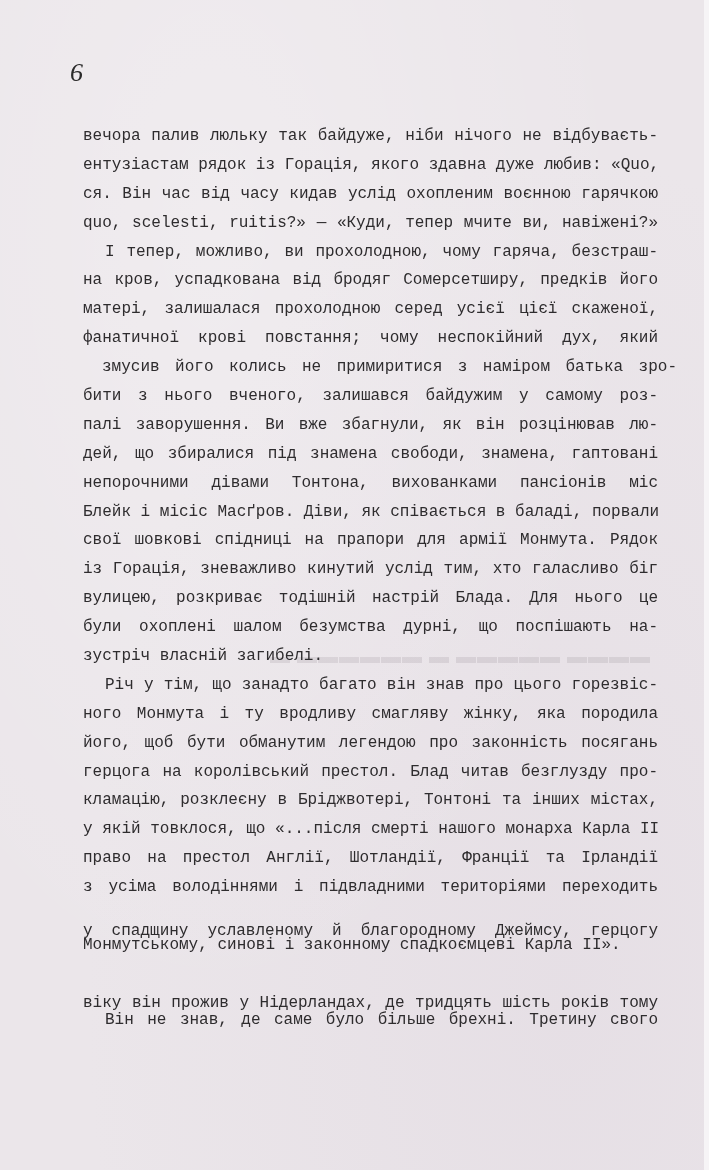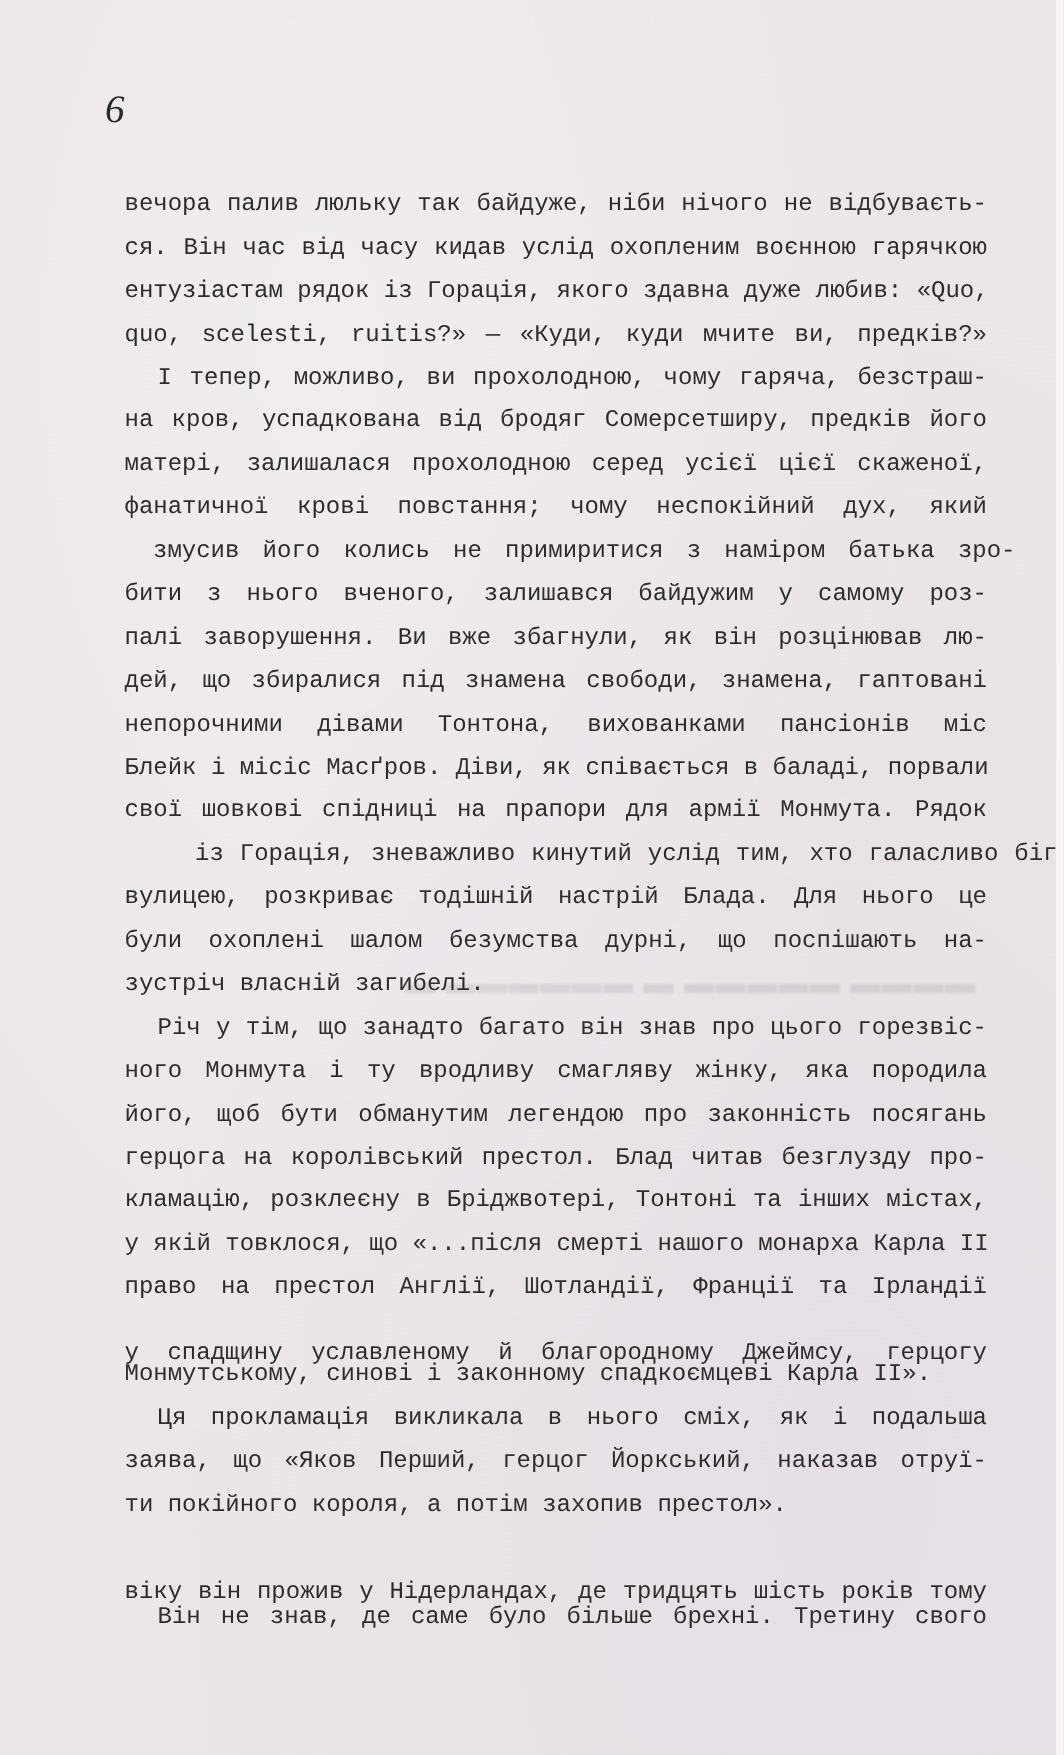--- a/index.html
+++ b/index.html
@@ -94,59 +94,55 @@
   <div class="edge-strip"></div>
 
   <div class="page-number">6</div>
 
   <div class="bleed">▬▬▬▬ ▬▬▬▬▬ ▬ ▬▬▬▬▬▬ ▬</div>
 
   <div class="text-block">
 
     <div class="paragraph">
       <div class="line"><span class="inner" style="width: 575px; display: inline-block;">вечора палив люльку так байдуже, ніби нічого не відбуваєть-</span></div>
+      <div class="line"><span class="inner" style="width: 575px; display: inline-block;">ентузіастам рядок із Горація, якого здавна дуже любив: «Quo,</span></div>
       <div class="line"><span class="inner" style="width: 575px; display: inline-block;">ся. Він час від часу кидав услід охопленим воєнною гарячкою</span></div>
-      <div class="line"><span class="inner" style="width: 575px; display: inline-block;">ентузіастам рядок із Горація, якого здавна дуже любив: «Quo,</span></div>
-      <div class="line"><span class="inner" style="width: 575px; display: inline-block;">quo, scelesti, ruitis?» — «Куди, куди мчите ви, предків?»</span></div>
+      <div class="line"><span class="inner" style="width: 575px; display: inline-block;">quo, scelesti, ruitis?» — «Куди, тепер мчите ви, навіжені?»</span></div>
     </div>
 
     <div class="paragraph">
       <div class="line indent"><span class="inner" style="width: 553px; display: inline-block;">І тепер, можливо, ви прохолодною, чому гаряча, безстраш-</span></div>
       <div class="line"><span class="inner" style="width: 575px; display: inline-block;">на кров, успадкована від бродяг Сомерсетширу, предків його</span></div>
       <div class="line"><span class="inner" style="width: 575px; display: inline-block;">матері, залишалася прохолодною серед усієї цієї скаженої,</span></div>
       <div class="line"><span class="inner" style="width: 575px; display: inline-block;">фанатичної крові повстання; чому неспокійний дух, який</span></div>
       <div class="line"><span class="inner" style="width: 575px; display: inline-block; margin-left: 19px;">змусив його колись не примиритися з наміром батька зро-</span></div>
       <div class="line"><span class="inner" style="width: 575px; display: inline-block;">бити з нього вченого, залишався байдужим у самому роз-</span></div>
       <div class="line"><span class="inner" style="width: 575px; display: inline-block;">палі заворушення. Ви вже збагнули, як він розцінював лю-</span></div>
       <div class="line"><span class="inner" style="width: 575px; display: inline-block;">дей, що збиралися під знамена свободи, знамена, гаптовані</span></div>
       <div class="line"><span class="inner" style="width: 575px; display: inline-block;">непорочними дівами Тонтона, вихованками пансіонів міс</span></div>
       <div class="line"><span class="inner" style="width: 575px; display: inline-block;">Блейк і місіс Масґров. Діви, як співається в баладі, порвали</span></div>
       <div class="line"><span class="inner" style="width: 575px; display: inline-block;">свої шовкові спідниці на прапори для армії Монмута. Рядок</span></div>
-      <div class="line"><span class="inner" style="width: 575px; display: inline-block; margin-left: 47px;">із Горація, зневажливо кинутий услід тим, хто галасливо біг</span></div>
+      <div class="line"><span class="inner" style="width: 575px; display: inline-block;">із Горація, зневажливо кинутий услід тим, хто галасливо біг</span></div>
       <div class="line"><span class="inner" style="width: 575px; display: inline-block;">вулицею, розкриває тодішній настрій Блада. Для нього це</span></div>
       <div class="line"><span class="inner" style="width: 575px; display: inline-block;">були охоплені шалом безумства дурні, що поспішають на-</span></div>
       <div class="line last"><span class="inner" style="width: auto; display: inline-block;">зустріч власній загибелі.</span></div>
     </div>
 
     <div class="paragraph">
       <div class="line indent"><span class="inner" style="width: 553px; display: inline-block;">Річ у тім, що занадто багато він знав про цього горезвіс-</span></div>
       <div class="line"><span class="inner" style="width: 575px; display: inline-block;">ного Монмута і ту вродливу смагляву жінку, яка породила</span></div>
       <div class="line"><span class="inner" style="width: 575px; display: inline-block;">його, щоб бути обманутим легендою про законність посягань</span></div>
       <div class="line"><span class="inner" style="width: 575px; display: inline-block;">герцога на королівський престол. Блад читав безглузду про-</span></div>
       <div class="line"><span class="inner" style="width: 575px; display: inline-block;">кламацію, розклеєну в Бріджвотері, Тонтоні та інших містах,</span></div>
       <div class="line"><span class="inner" style="width: 575px; display: inline-block;">у якій товклося, що «...після смерті нашого монарха Карла II</span></div>
       <div class="line"><span class="inner" style="width: 575px; display: inline-block;">право на престол Англії, Шотландії, Франції та Ірландії</span></div>
+      <div class="line"><span class="inner" style="width: 575px; display: inline-block;">з усіма володіннями і підвладними територіями переходить</span></div>
       <div class="line"><span class="inner" style="width: 575px; display: inline-block; margin-top: 15px;">у спадщину уславленому й благородному Джеймсу, герцогу</span></div>
       <div class="line last"><span class="inner" style="width: auto; display: inline-block;">Монмутському, синові і законному спадкоємцеві Карла II».</span></div>
     </div>
 
-    <div class="paragraph">
-      <div class="line indent"><span class="inner" style="width: 553px; display: inline-block;">Ця прокламація викликала в нього сміх, як і подальша</span></div>
-      <div class="line"><span class="inner" style="width: 575px; display: inline-block;">заява, що «Яков Перший, герцог Йоркський, наказав отруї-</span></div>
-      <div class="line last"><span class="inner" style="width: auto; display: inline-block;">ти покійного короля, а потім захопив престол».</span></div>
-    </div>
 
     <div class="paragraph">
       <div class="line indent"><span class="inner" style="width: 553px; display: inline-block; margin-top: 46px;">Він не знав, де саме було більше брехні. Третину свого</span></div>
       <div class="line"><span class="inner" style="width: 575px; display: inline-block;">віку він прожив у Нідерландах, де тридцять шість років тому</span></div>
     </div>
   </div>
 </div>
 
 </body></html>

